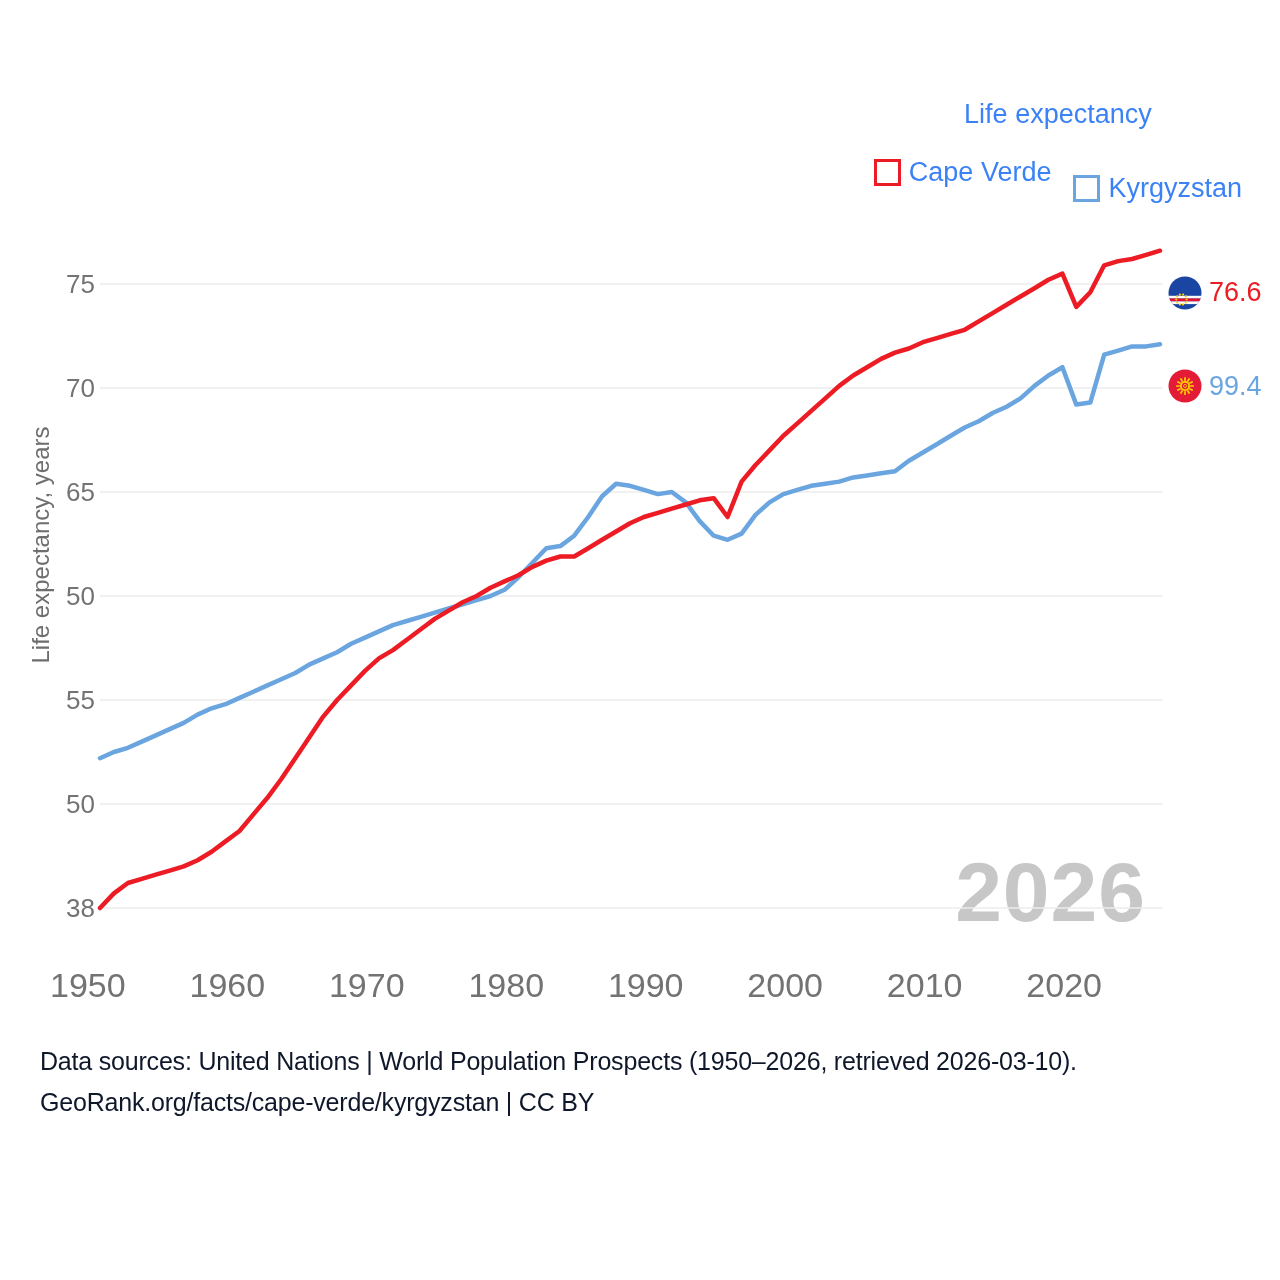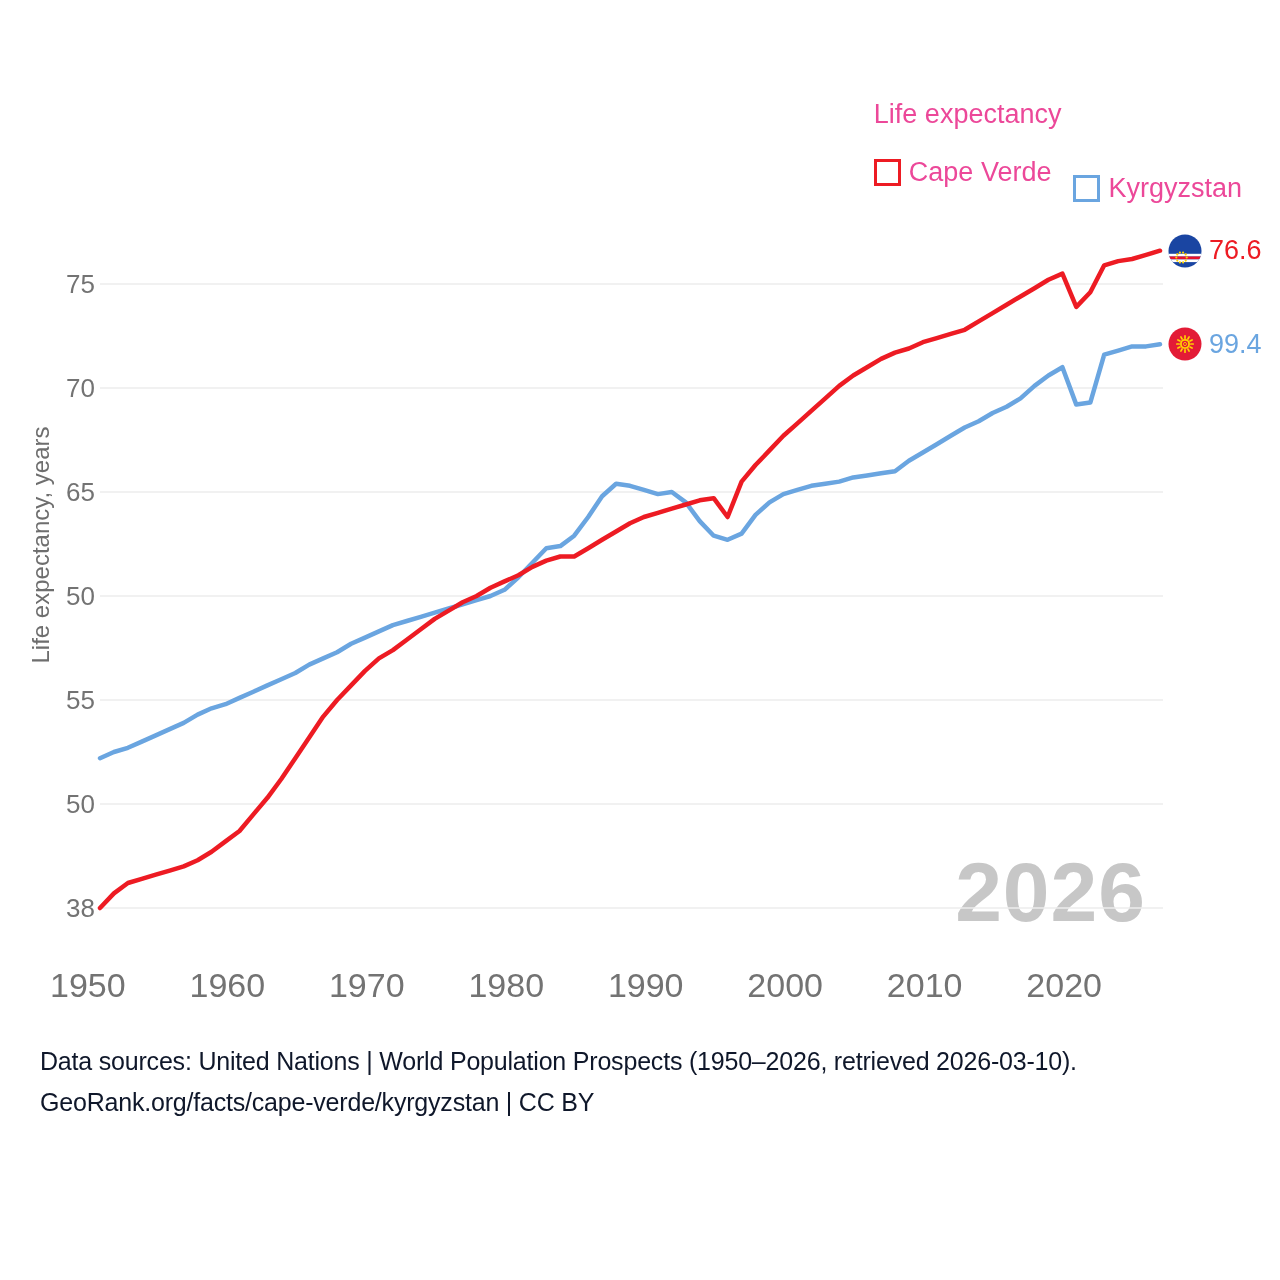--- a/index.html
+++ b/index.html
@@ -28,21 +28,22 @@
     color: #c7c7c7;
     line-height: 92px;
     letter-spacing: 1px;
   }
   
   #legend {
     position: absolute;
     top: 98px;
     right: 38px;
     z-index: 3;
-    color: #ec4899;
+    color: #3b82f6;
+    text-align: center;
   }
   #legend .legend-title {
     font-size: 27px;
     line-height: 33px;
   }
   #legend .legend-row {
     display: flex;
     align-items: center;
     margin-top: 10px;
     font-size: 27px;
@@ -87,20 +88,21 @@
     z-index: 3;
   }
   
   .end-label {
     position: absolute;
     left: 1168px;
     height: 34px;
     display: flex;
     align-items: center;
     z-index: 4;
+    margin-top: 42px;
   }
   .end-label .flag { width: 34px; height: 34px; flex: 0 0 auto; }
   .end-label .end-value {
     margin-left: 7px;
     font-size: 27px;
     white-space: nowrap;
   }
   
   #footer {
     position: absolute;

